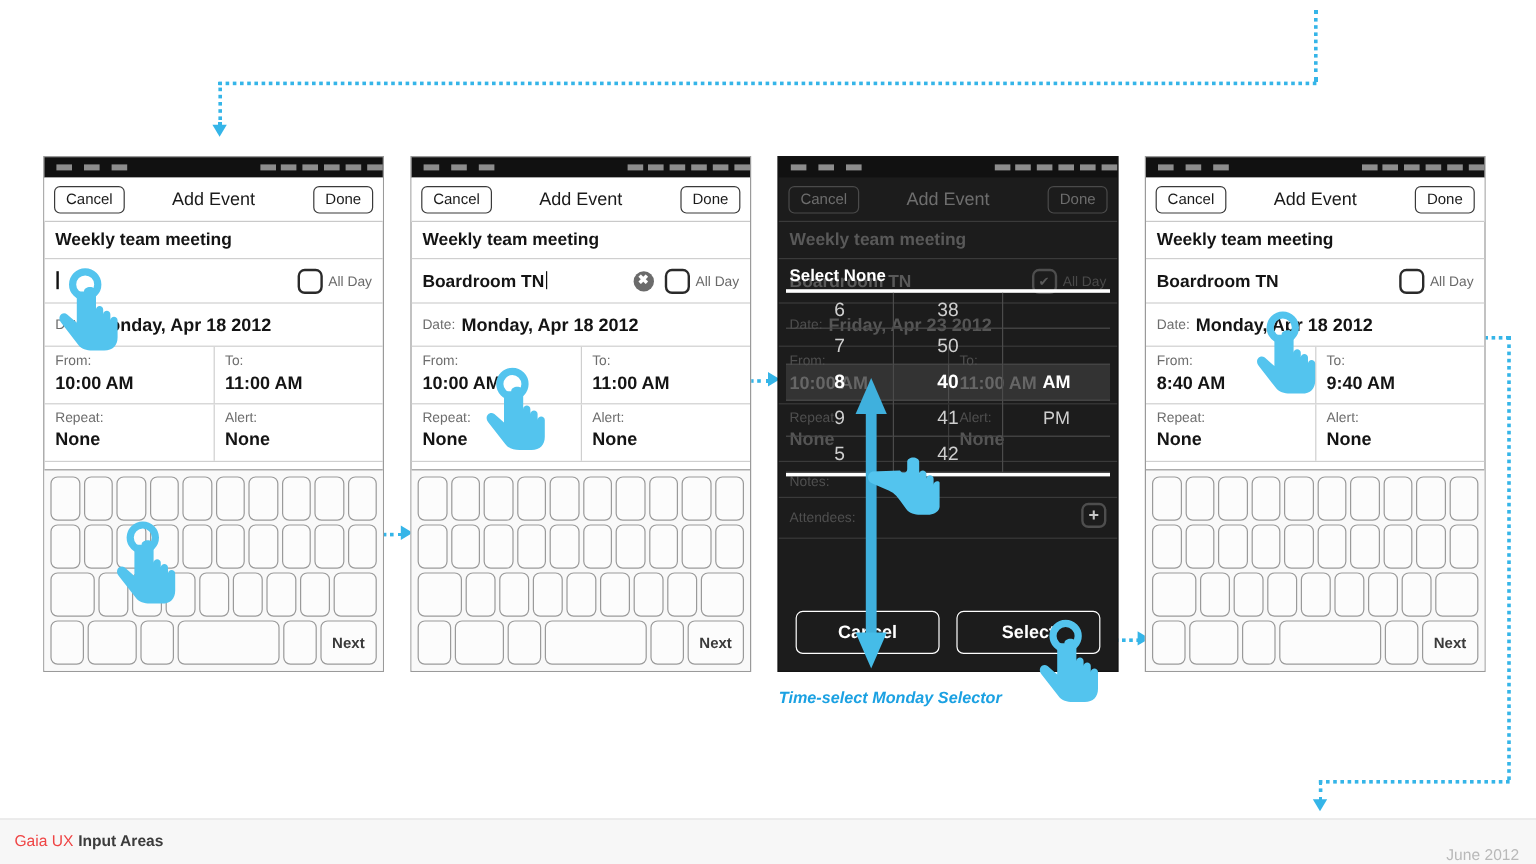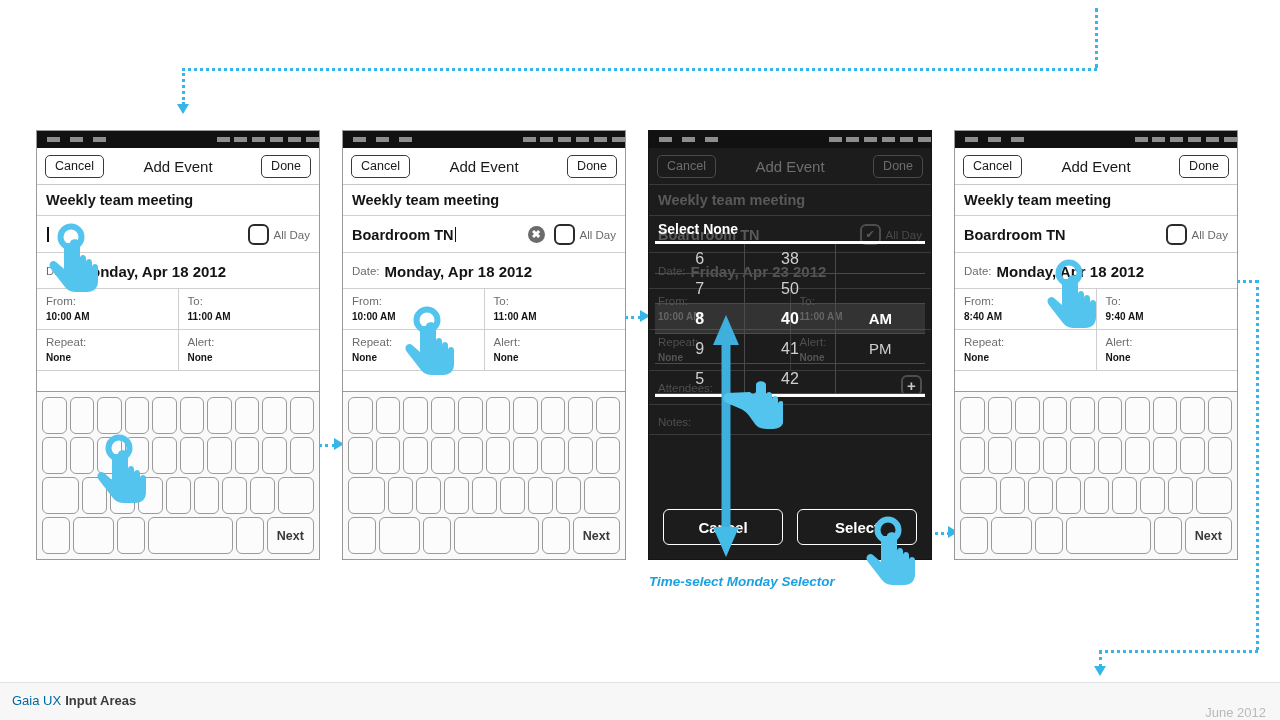--- a/index.html
+++ b/index.html
@@ -11,21 +11,21 @@
     overflow:hidden;
   }
   .stage { position:absolute; inset:0; }
 
   
   .footer {
     position:absolute; left:0; bottom:0; width:1280px; height:38px;
     background:#f7f7f7; border-top:1px solid #e3e3e3;
   }
   .footer .f-left { position:absolute; left:12px; top:10px; font-size:13px; }
-  .footer .f-brand { color:#0369a1; }
+  .footer .f-brand { color:#ef4444; }
   .footer .f-section { color:#3c3c3c; font-weight:bold; margin-left:4px; }
   .footer .f-right { position:absolute; right:14px; top:22px; font-size:13px; color:#b9b9b9; }
 
   
   .phone {
     position:absolute; top:130px; width:284px; height:430px;
     background:#ffffff; border:1px solid #9a9a9a;
   }
   .phone.dark { background:#1c1c1c; border-color:#141414; }
 
@@ -74,21 +74,21 @@
   .dark .lbl { color:#4f4f4f; }
   .val { font-size:15px; font-weight:bold; color:#141414; }
   .dark .val { color:#555; }
 
   .pair { display:flex; border-bottom:1px solid #cfcfcf; }
   .dark .pair { border-bottom-color:#3a3a3a; }
   .pair .cell { flex:1; padding:5px 9px 6px 9px; }
   .pair .cell:first-child { border-right:1px solid #cfcfcf; }
   .dark .pair .cell:first-child { border-right-color:#3a3a3a; }
   .cell .lbl { display:block; line-height:1.35; }
-  .cell .val { display:block; font-size:10px; line-height:1.35; }
+  .cell .val { display:block; font-size:15px; line-height:1.35; }
 
   .att-row { height:34px; display:flex; align-items:center; }
   .plusbtn {
     position:absolute; right:9px; top:4px; width:21px;height:21px;border:2px solid #4e4e4e;
     border-radius:6px;color:#c8c8c8;font-size:15px;line-height:17px;text-align:center;font-weight:bold;
   }
   .notes-row { height:30px; }
 
   
   .keyboard {
@@ -430,26 +430,26 @@
       <div class="pair">
         <div class="cell">
           <span class="lbl">Repeat:</span>
           <span class="val">None</span>
         </div>
         <div class="cell">
           <span class="lbl">Alert:</span>
           <span class="val">None</span>
         </div>
       </div>
+      <div class="row notes-row">
+        <span class="lbl">Notes:</span>
+      </div>
       <div class="row att-row" style="position:relative;">
         <span class="lbl">Attendees:</span>
         <div class="plusbtn">+</div>
-      </div>
-      <div class="row notes-row">
-        <span class="lbl">Notes:</span>
       </div>
     </div>
 
     <div class="ts-overlay">
       <div class="ts-title">Select None</div>
       <div class="ts-line"></div>
       <div class="ts-grid">
         <div class="ts-col">
           <div class="ts-cell">6</div>
           <div class="ts-cell">7</div>

